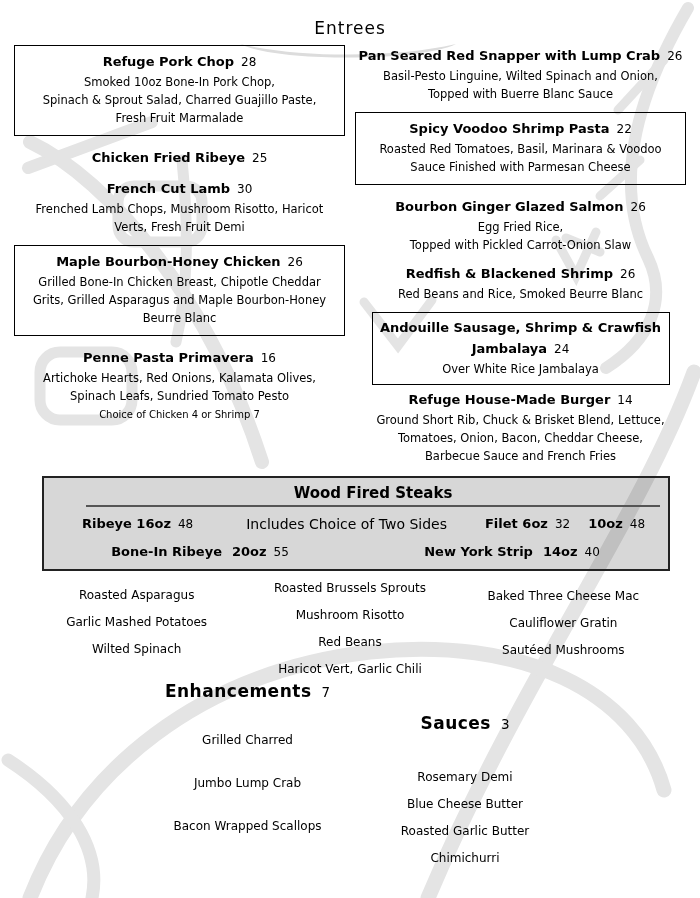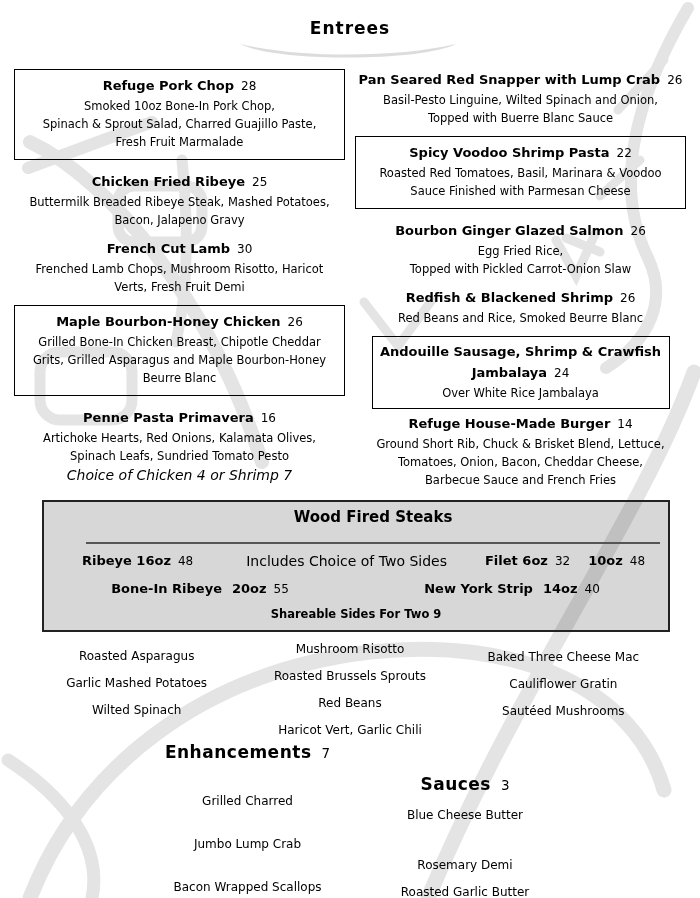--- a/index.html
+++ b/index.html
@@ -1,36 +1,36 @@
 <!DOCTYPE html>
 <html><head>
 <meta charset="utf-8">
 <style>
   html,body{margin:0;padding:0;}
   body{width:700px;height:898px;background:#fff;color:#000;
        font-family:"DejaVu Sans","Liberation Sans",sans-serif;position:relative;overflow:hidden;}
   .watermark{position:absolute;inset:0;z-index:0;}
   .content{position:relative;z-index:1;}
-  h1.title{text-align:center;font-size:17px;font-weight:bold;letter-spacing:1px;margin:16px 0 0;line-height:24px;}
-  .cols{display:flex;margin-top:29px;padding:0 14px;gap:10px;}
+  h1.title{text-align:center;font-size:17px;font-weight:normal;letter-spacing:1px;margin:16px 0 0;line-height:24px;}
+  .cols{display:flex;margin-top:5px;padding:0 14px;gap:10px;}
   .col{flex:1;min-width:0;}
   .col.left{max-width:334px;}
   .item{text-align:center;margin-bottom:9px;}
   .item-title{font-size:13px;font-weight:bold;line-height:21px;}
   .price{font-weight:normal;font-size:12px;margin-left:7px;}
   .desc{font-size:11.5px;line-height:18px;white-space:pre-line;}
-  .note{font-style:italic;font-size:14px;line-height:18px;margin-top:1px;}
+  .note{font-size:10px;line-height:18px;margin-top:1px;}
   .boxed{border:1px solid #000;padding:5px 4px 8px;margin-bottom:11px;}
   .narrow-box{width:292px;margin-left:auto;margin-right:auto;padding:4px 2px 6px;}
   .mt2{margin-top:2px}.mt3{margin-top:3px}.mt4{margin-top:4px}.mt5{margin-top:5px}
   .mt6{margin-top:6px}.mt7{margin-top:7px}.mtm7{margin-top:-7px}
   
   .steaks{margin:2px 30px 0 42px;border:2px solid #222;background:rgba(0,0,0,0.155);padding:4px 0 8px;}
   .steaks-title{font-size:15px;font-weight:bold;text-align:center;line-height:19px;
-                margin:2px 8px 0 42px;border-bottom:2px solid #555;padding-bottom:15px;}
+                margin:2px 8px 0 42px;border-bottom:2px solid #555;padding-bottom:2px;}
   .srow1{display:flex;align-items:center;margin-top:8px;}
   .sc{text-align:center;}
   .sc1{width:30%;} .sc2{width:37%;} .sc3{width:33%;}
   .includes{font-size:14px;line-height:17px;}
   .steak{font-size:13px;font-weight:bold;line-height:17px;white-space:nowrap;}
   .steak .price{font-size:12px;}
   .steak .size{margin-left:10px;}
   .gap{display:inline-block;width:18px;}
   .srow2{display:flex;margin-top:10px;}
   .sc4{width:50%;text-align:center;} .sc5{width:50%;text-align:center;}
@@ -82,22 +82,20 @@
 
       <div class="item boxed">
         <div class="item-title"><span>Refuge Pork Chop</span><span class="price">28</span></div>
         <div class="desc">Smoked 10oz  Bone-In Pork Chop,
 Spinach &amp; Sprout Salad, Charred Guajillo Paste,
 Fresh Fruit Marmalade</div>
       </div>
 
       <div class="item mt4">
         <div class="item-title"><span>Chicken Fried Ribeye</span><span class="price">25</span></div>
-        <div class="desc">Buttermilk Breaded Ribeye Steak, Mashed Potatoes,
-Bacon, Jalapeno Gravy</div>
       </div>
 
       <div class="item mt7">
         <div class="item-title"><span>French Cut Lamb</span><span class="price">30</span></div>
         <div class="desc">Frenched Lamb Chops, Mushroom Risotto, Haricot
 Verts, Fresh Fruit Demi</div>
       </div>
 
       <div class="item boxed">
         <div class="item-title"><span>Maple Bourbon-Honey Chicken</span><span class="price">26</span></div>
@@ -160,51 +158,50 @@
       <div class="sc sc1 steak"><span>Ribeye 16oz</span><span class="price">48</span></div>
       <div class="sc sc2">
         <div class="includes">Includes Choice of Two Sides</div>
       </div>
       <div class="sc sc3 steak"><span>Filet 6oz</span><span class="price">32</span><span class="gap"></span><span>10oz</span><span class="price">48</span></div>
     </div>
     <div class="srow2">
       <div class="sc4 steak"><span>Bone-In Ribeye</span><span class="size">20oz</span><span class="price">55</span></div>
       <div class="sc5 steak"><span>New York Strip</span><span class="size">14oz</span><span class="price">40</span></div>
     </div>
-    <div class="steaks-footer">Shareable Sides For Two 9</div>
   </div>
 
   <div class="sides">
     <div class="sides-col pt7">
       <div>Roasted Asparagus</div>
       <div>Garlic Mashed Potatoes</div>
       <div>Wilted Spinach</div>
     </div>
     <div class="sides-col">
+      <div>Roasted Brussels Sprouts</div>
       <div>Mushroom Risotto</div>
-      <div>Roasted Brussels Sprouts</div>
       <div>Red Beans</div>
       <div>Haricot Vert, Garlic Chili</div>
     </div>
     <div class="sides-col pt8">
       <div>Baked Three Cheese Mac</div>
       <div>Cauliflower Gratin</div>
       <div>Sautéed Mushrooms</div>
     </div>
   </div>
 
   <div class="bottom">
     <div class="bcol enh-col">
       <div class="sec-head"><span>Enhancements</span><span class="price">7</span></div>
       <div class="bitem first">Grilled Charred</div>
       <div class="bitem">Jumbo Lump Crab</div>
       <div class="bitem">Bacon Wrapped Scallops</div>
     </div>
     <div class="bcol sauce-col">
       <div class="sec-head"><span>Sauces</span><span class="price">3</span></div>
+      <div class="bitem first">Rosemary Demi</div>
       <div class="bitem">Blue Cheese Butter</div>
-      <div class="bitem first">Rosemary Demi</div>
       <div class="bitem">Roasted Garlic Butter</div>
       <div class="bitem">Chimichurri</div>
     </div>
   </div>
 
 </div>
 
 </body></html>

